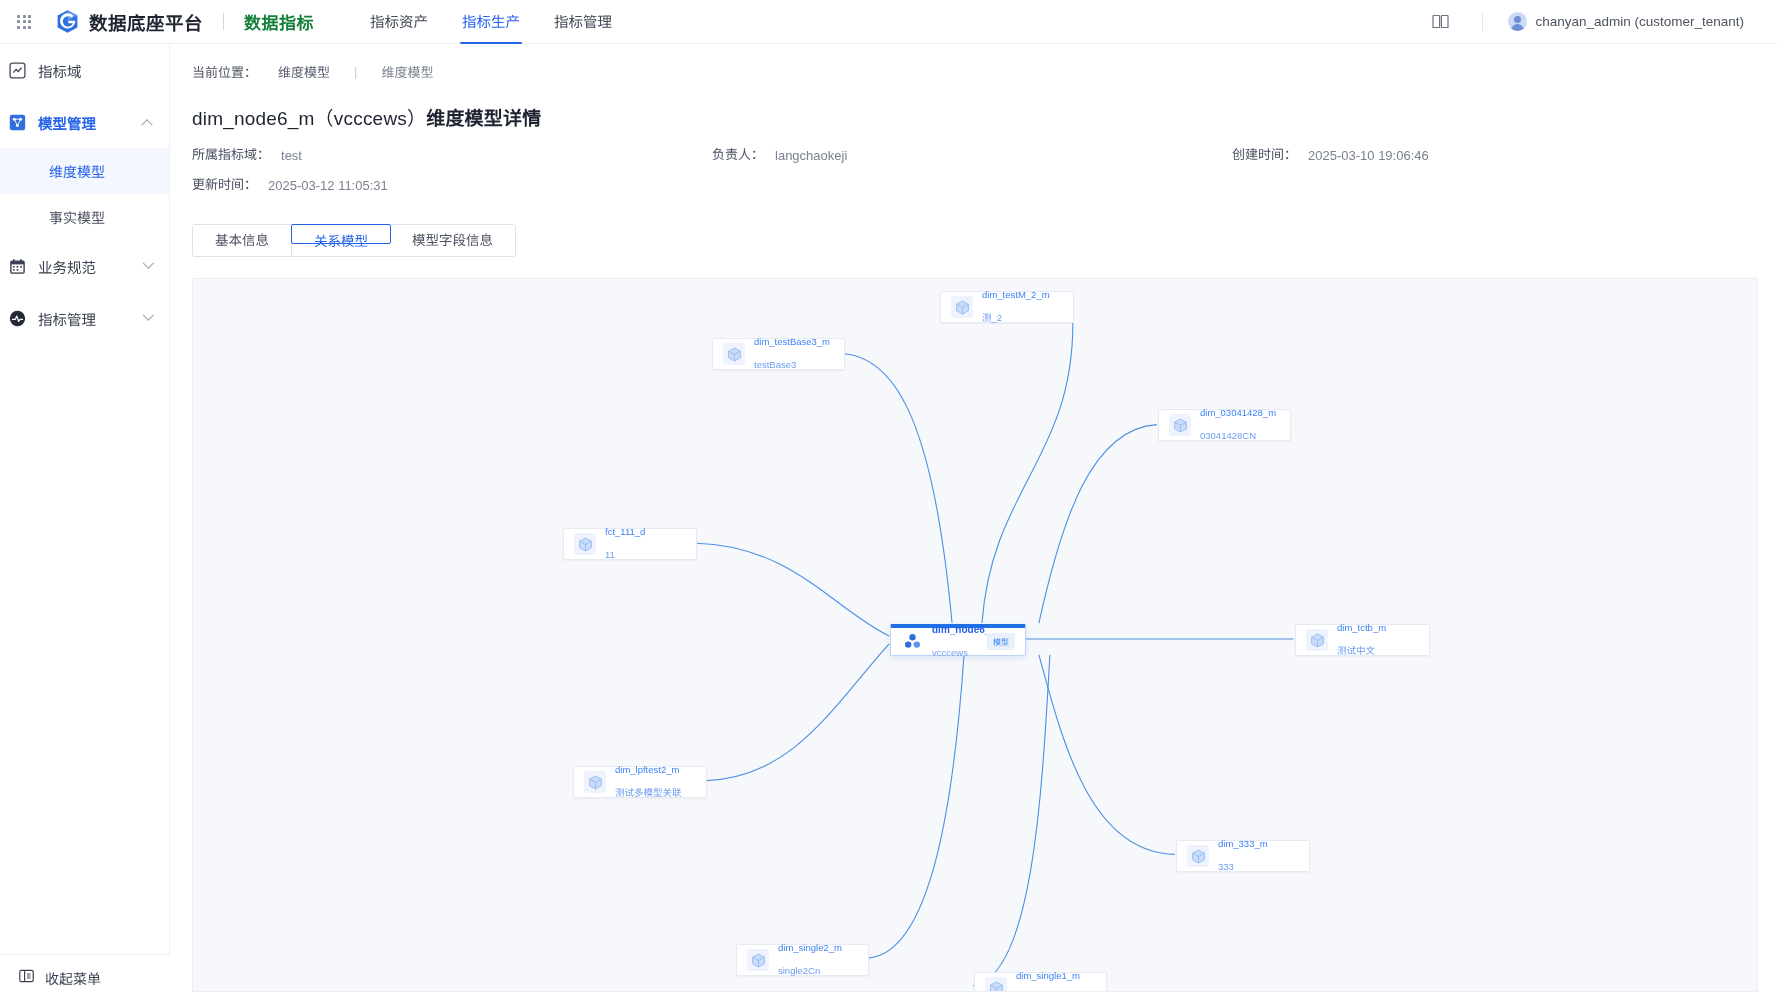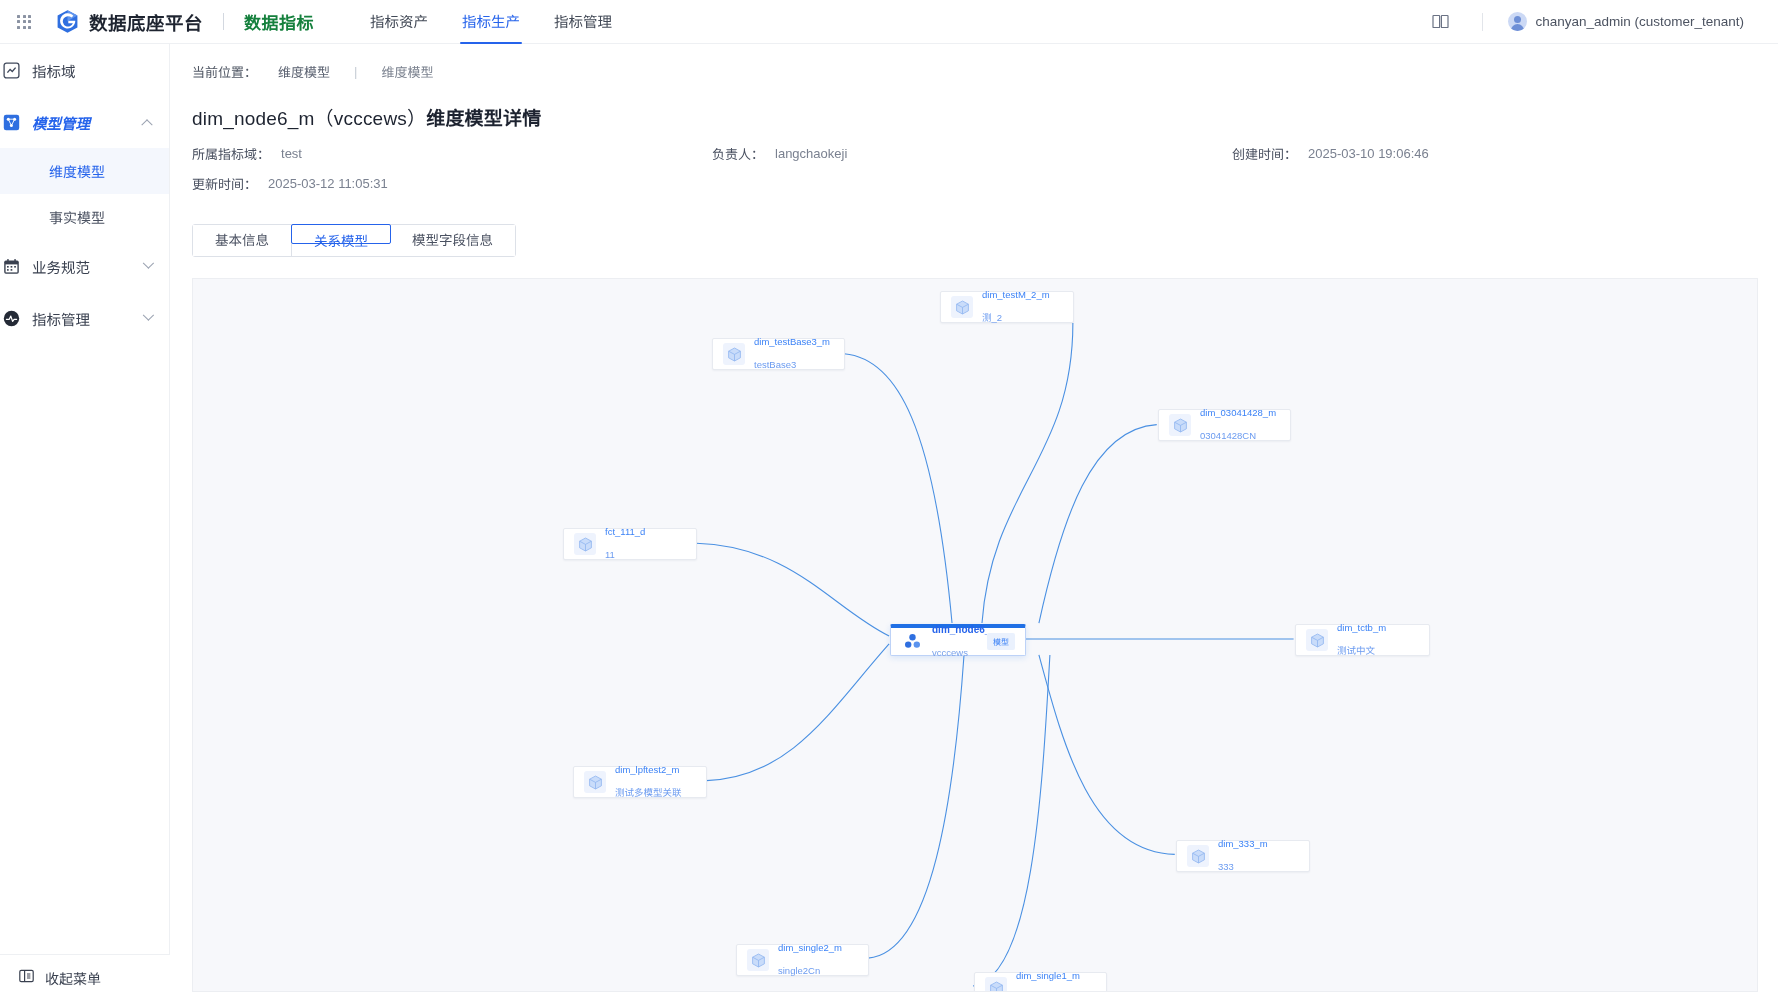--- a/index.html
+++ b/index.html
@@ -90,25 +90,25 @@
   
   .sidebar {
     position: absolute; top: 44px; left: 0;
     width: 170px; height: 956px;
     background: #ffffff;
     border-right: 1px solid #eef0f3;
     z-index: 30;
   }
   .side-item {
     height: 52px; display: flex; align-items: center;
-    padding-left: 2px; cursor: pointer; position: relative;
+    padding-left: 8px; cursor: pointer; position: relative;
     font-size: 14.5px; color: #3a4150;
   }
   .side-item .sico { width: 18px; height: 18px; margin-right: 12px; flex: none; display:flex; align-items:center; justify-content:center;}
-  .side-item.active-parent { color: #2563eb; font-weight: bold; font-style: italic; }
+  .side-item.active-parent { color: #2563eb; font-weight: bold; }
   .side-item .chev {
     margin-left: auto; margin-right: 18px;
     width: 8px; height: 8px;
     border-right: 1.4px solid #9aa2b1; border-bottom: 1.4px solid #9aa2b1;
   }
   .side-item .chev.up { transform: rotate(-135deg) translate(-2px,-2px); }
   .side-item .chev.down { transform: rotate(45deg) translate(-1px,-3px); }
 
   .side-sub {
     height: 46px; display: flex; align-items: center;
@@ -150,21 +150,21 @@
   .page-title .mono { font-weight: normal; }
 
   .meta-grid {
     position: relative;
     margin: 14px 0 0 22px;
     width: 1480px;
     font-size: 13px;
     color: #6d7483;
   }
   .meta-row { display: flex; margin-bottom: 11px; }
-  .meta-cell { display: flex; align-items: center; }
+  .meta-cell { display: flex; align-items: flex-end; }
   .meta-cell .mk { color: #4a5161; white-space: nowrap; }
   .meta-cell .mv { color: #7a8190; margin-left: 11px; white-space: nowrap; }
   .meta-c1 { width: 520px; }
   .meta-c2 { width: 520px; }
 
   .tabs {
     margin: 20px 0 0 22px;
     display: inline-flex;
     border: 1px solid #dde1e8;
     border-radius: 3px;

